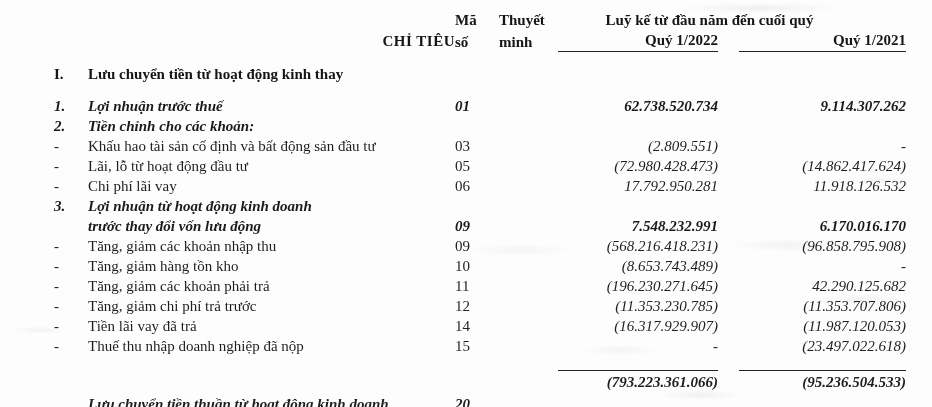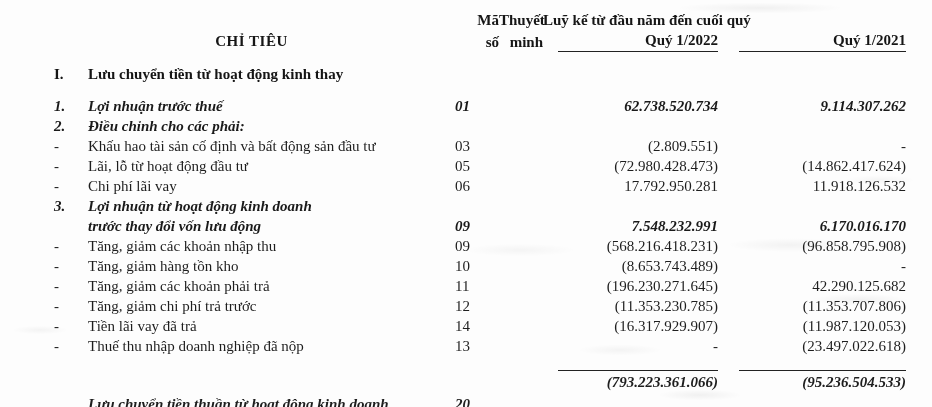--- a/index.html
+++ b/index.html
@@ -37,39 +37,39 @@
     padding:0;
     font-size:15px;
     line-height:20px;
     vertical-align:bottom;
     white-space:nowrap;
     overflow:visible;
   }
   
   thead td{font-weight:700;color:#161616;}
   tr.hrow1 td{padding-top:10px;}
-  td.h-criteria{text-align:center;vertical-align:bottom;padding-bottom:1px;letter-spacing:0.5px;}
-  td.h-code,td.h-note{text-align:right;line-height:19px;}
-  td.h-group{padding-right:30px;}
+  td.h-criteria{text-align:right;vertical-align:bottom;padding-bottom:1px;letter-spacing:0.5px;}
+  td.h-code,td.h-note{text-align:left;line-height:19px;}
+  td.h-group{text-align:center;padding-right:30px;}
   tr.hrow2 td{height:22px;}
   td.h-col{text-align:right;}
   span.hdr-u{
     display:inline-block;
     text-align:right;
     border-bottom:1.5px solid #222;
     padding-bottom:1px;
   }
   span.u2022{width:160px;}
   span.u2021{width:167px;}
 
   
   .c-marker{text-align:left;padding-left:6px;}
   .c-code{text-align:left;}
   .c-note{text-align:center;}
-  .c-val{text-align:right;}
+  .c-val{text-align:right;font-style:italic;}
   td .v{display:inline;}
 
   tr.row td{height:20px;}
   tr.section td{font-weight:700;color:#151515;padding-top:12px;padding-bottom:2px;}
   tr.emphasis td{font-weight:700;font-style:italic;color:#1a1a1a;}
   tr.gap-above td{padding-top:10px;}
   tr.total td{font-weight:700;font-style:italic;padding-top:14px;padding-bottom:2px;}
   tr.total .c-val .v{
     display:inline-block;
     text-align:right;
@@ -124,21 +124,21 @@
         <tr class="row emphasis gap-above">
     <td class="c-marker" data-field="marker"><span class="v">1.</span></td>
     <td class="c-label" data-field="label"><span class="v">Lợi nhuận trước thuế</span></td>
     <td class="c-code" data-field="code"><span class="v">01</span></td>
     <td class="c-note" data-field="note"><span class="v"></span></td>
     <td class="c-val" data-field="v2022"><span class="v">62.738.520.734</span></td>
     <td class="c-val" data-field="v2021"><span class="v">9.114.307.262</span></td>
   </tr>
         <tr class="row emphasis">
     <td class="c-marker" data-field="marker"><span class="v">2.</span></td>
-    <td class="c-label" data-field="label"><span class="v">Điều chỉnh cho các phải:</span></td>
+    <td class="c-label" data-field="label"><span class="v">Tiền chỉnh cho các khoản:</span></td>
     <td class="c-code" data-field="code"><span class="v"></span></td>
     <td class="c-note" data-field="note"><span class="v"></span></td>
     <td class="c-val" data-field="v2022"><span class="v"></span></td>
     <td class="c-val" data-field="v2021"><span class="v"></span></td>
   </tr>
         <tr class="row">
     <td class="c-marker" data-field="marker"><span class="v">-</span></td>
     <td class="c-label" data-field="label"><span class="v">Khấu hao tài sản cố định và bất động sản đầu tư</span></td>
     <td class="c-code" data-field="code"><span class="v">03</span></td>
     <td class="c-note" data-field="note"><span class="v"></span></td>
@@ -213,21 +213,21 @@
     <td class="c-marker" data-field="marker"><span class="v">-</span></td>
     <td class="c-label" data-field="label"><span class="v">Tiền lãi vay đã trả</span></td>
     <td class="c-code" data-field="code"><span class="v">14</span></td>
     <td class="c-note" data-field="note"><span class="v"></span></td>
     <td class="c-val" data-field="v2022"><span class="v">(16.317.929.907)</span></td>
     <td class="c-val" data-field="v2021"><span class="v">(11.987.120.053)</span></td>
   </tr>
         <tr class="row">
     <td class="c-marker" data-field="marker"><span class="v">-</span></td>
     <td class="c-label" data-field="label"><span class="v">Thuế thu nhập doanh nghiệp đã nộp</span></td>
-    <td class="c-code" data-field="code"><span class="v">13</span></td>
+    <td class="c-code" data-field="code"><span class="v">15</span></td>
     <td class="c-note" data-field="note"><span class="v"></span></td>
     <td class="c-val" data-field="v2022"><span class="v">-</span></td>
     <td class="c-val" data-field="v2021"><span class="v">(23.497.022.618)</span></td>
   </tr>
         <tr class="row total">
     <td class="c-marker" data-field="marker"><span class="v"></span></td>
     <td class="c-label" data-field="label"><span class="v">Lưu chuyển tiền thuần từ hoạt động kinh doanh</span></td>
     <td class="c-code" data-field="code"><span class="v">20</span></td>
     <td class="c-note" data-field="note"><span class="v"></span></td>
     <td class="c-val" data-field="v2022"><span class="v">(793.223.361.066)</span></td>

